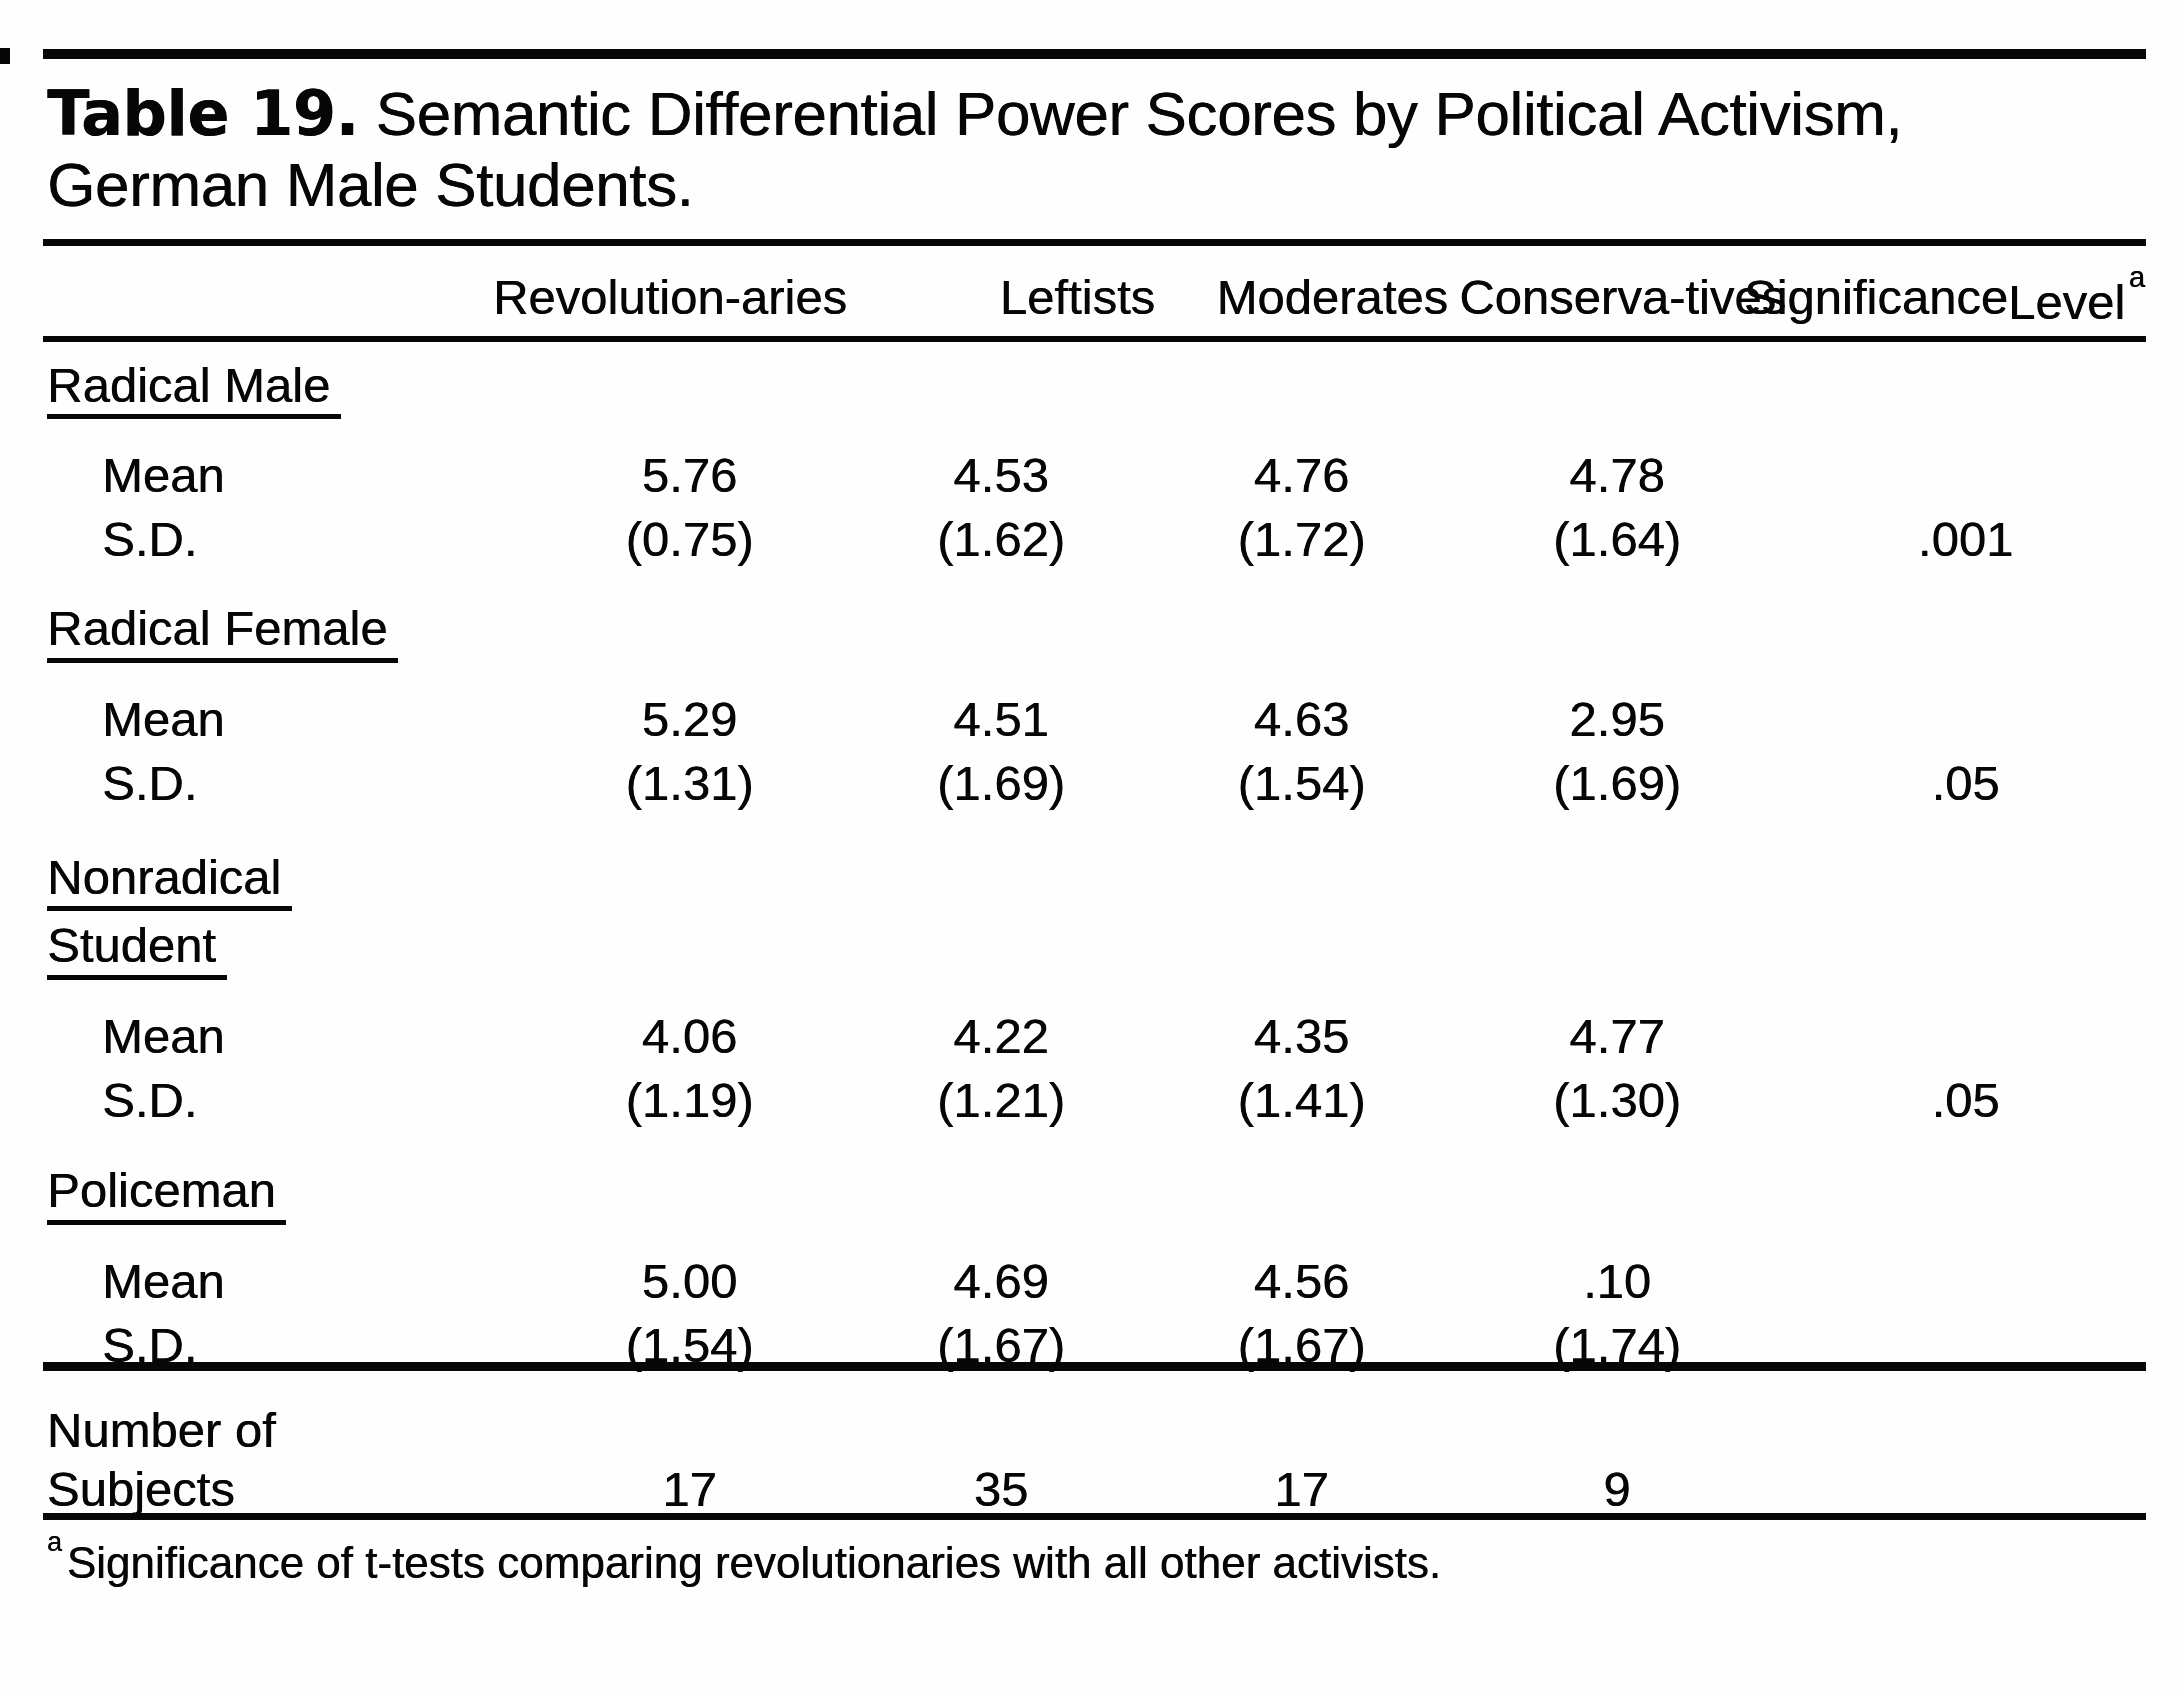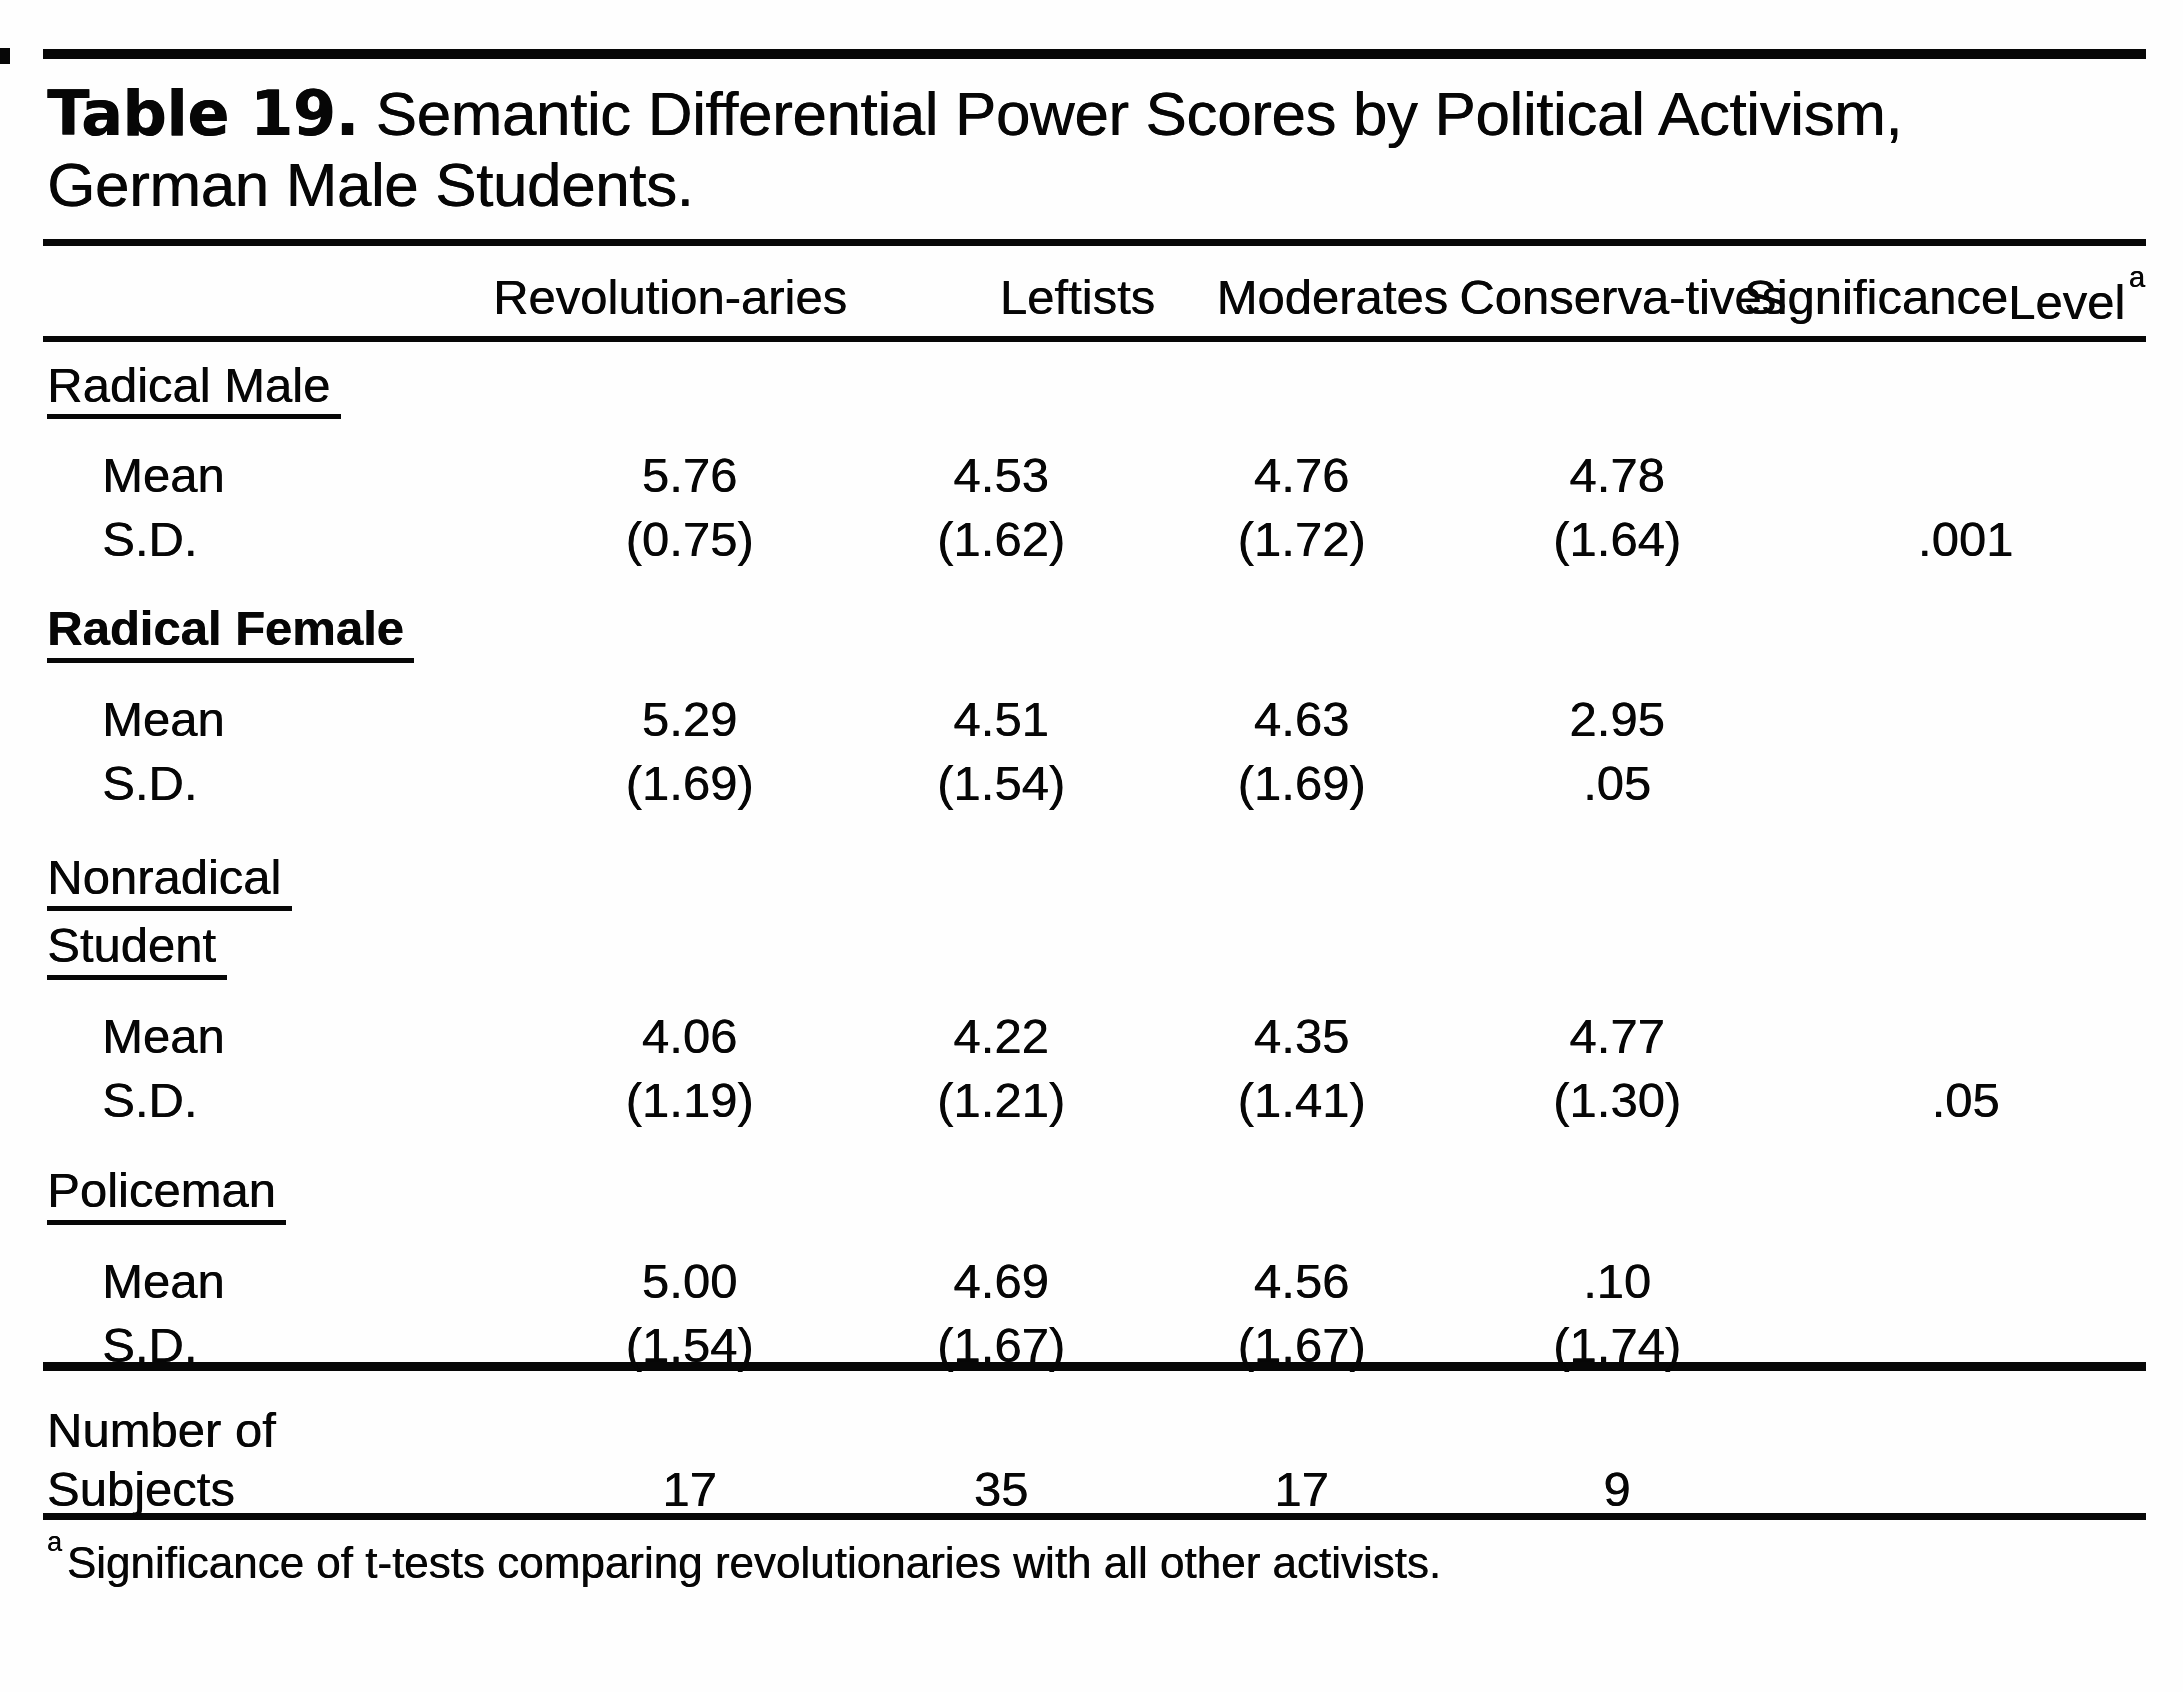--- a/index.html
+++ b/index.html
@@ -57,21 +57,21 @@
   .hdr-sup {
     font-size: 29px;
     position: relative;
     top: -15px;
     margin-left: 3.8px;
     text-shadow: 0.3px 0 currentColor;
   }
 
   .sec-label { margin: 0 0 0 47px; font-size: 49px; line-height: 50px; }
   .gap-a { margin-top: 18px; }
-  .gap-b { margin-top: 32px; font-weight: bold; }
+  .gap-b { margin-top: 32px; }
   .gap-c { margin-top: 37px; }
   .gap-d { margin-top: 33px; }
   .gap-line2 { margin-top: 9px; }
   .u {
     display: inline-block;
     border-bottom: 5.3px solid #070707;
     padding: 0 10.6px 4.6px 0;
   }
 
   .rows { margin-top: 24px; }
@@ -164,20 +164,21 @@
       <div class="grid row">
         <div class="cell lbl indent">Mean</div>
         <div class="cell num">5.29</div>
         <div class="cell num">4.51</div>
         <div class="cell num">4.63</div>
         <div class="cell num">2.95</div>
         <div class="cell num"></div>
       </div>
       <div class="grid row">
         <div class="cell lbl indent">S.D.</div>
+        <div class="cell num">(1.31)</div>
         <div class="cell num">(1.69)</div>
         <div class="cell num">(1.54)</div>
         <div class="cell num">(1.69)</div>
         <div class="cell num">.05</div>
       </div>
     </div>
   </section>
 
   <section>
     <div class="sec-label gap-c">

